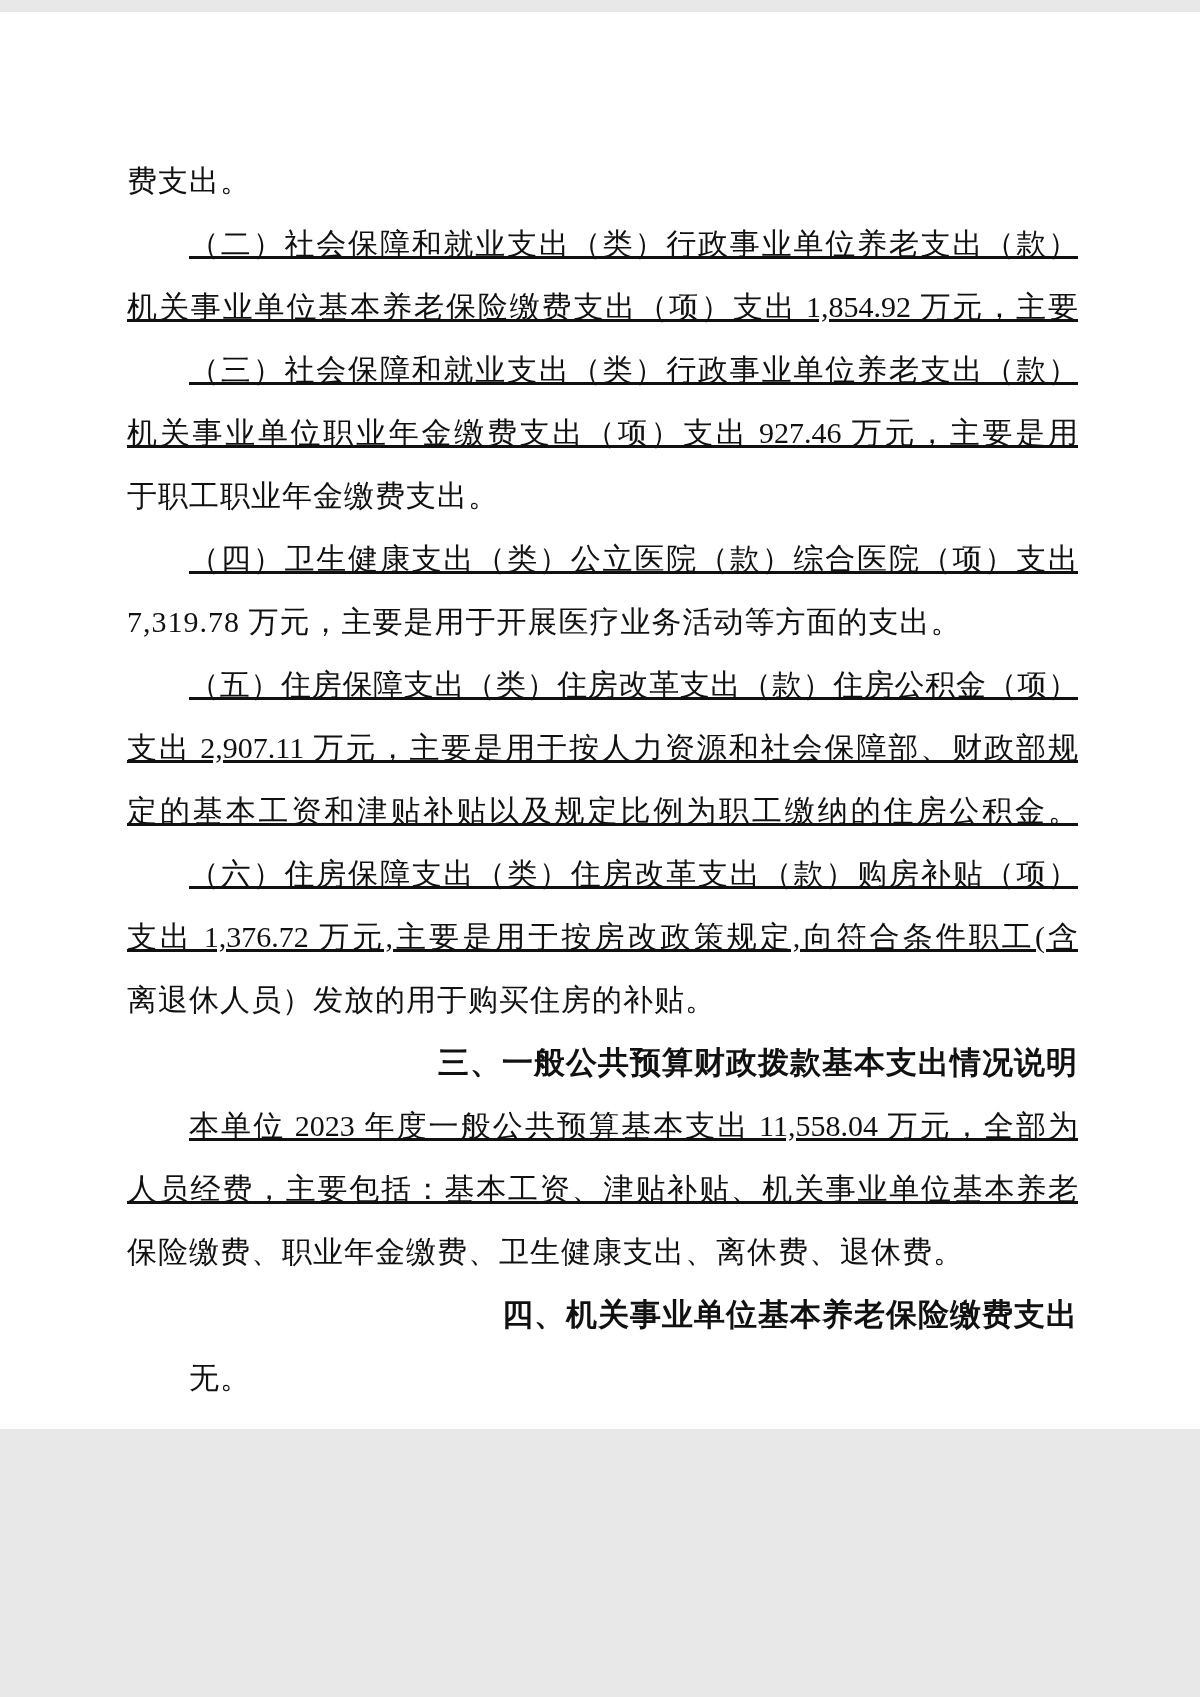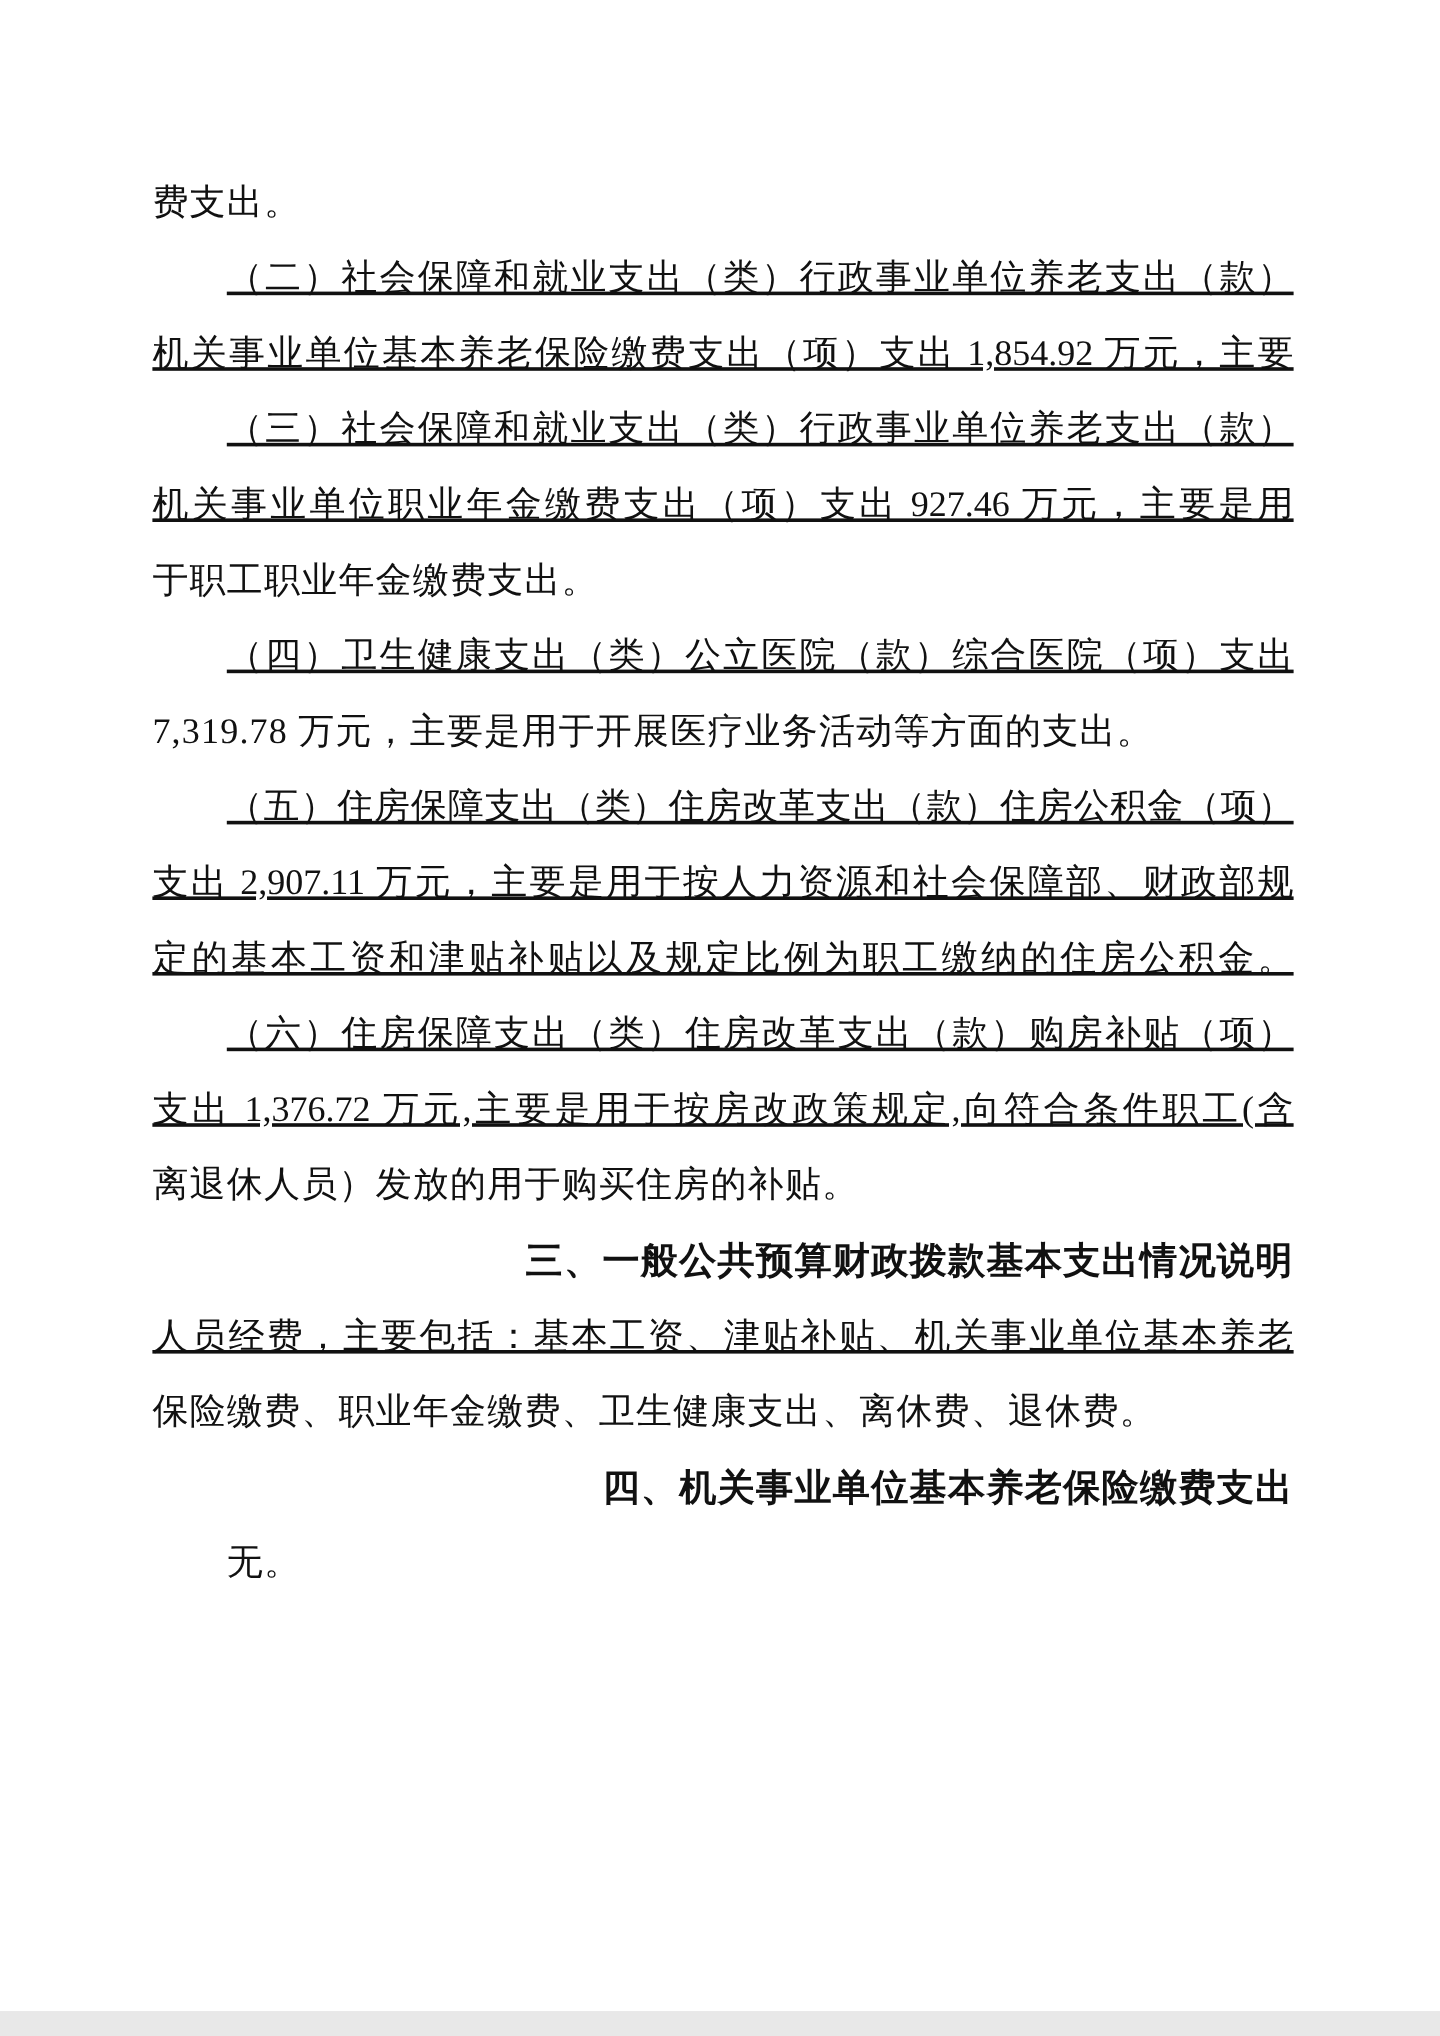--- a/index.html
+++ b/index.html
@@ -3,22 +3,22 @@
 <meta charset="utf-8">
 <style>
   html, body {
     margin: 0;
     padding: 0;
     background: #e8e8e8;
   }
   .page {
     position: relative;
     width: 1200px;
-    height: 1676px;
-    margin: 0 auto;
+    height: 1417px;
+    margin: 12px auto;
     background: #ffffff;
     overflow: hidden;
   }
   .doc-body {
     position: absolute;
     top: 137px;
     left: 127px;
     width: 951px;
     color: #111111;
   }
@@ -77,19 +77,20 @@
       <div class="line body">于职工职业年金缴费支出。</div>
       <div class="line body indent justify">（四）卫生健康支出（类）公立医院（款）综合医院（项）支出</div>
       <div class="line body">7,319.78 万元，主要是用于开展医疗业务活动等方面的支出。</div>
       <div class="line body indent justify">（五）住房保障支出（类）住房改革支出（款）住房公积金（项）</div>
       <div class="line body justify">支出 2,907.11 万元，主要是用于按人力资源和社会保障部、财政部规</div>
       <div class="line body justify">定的基本工资和津贴补贴以及规定比例为职工缴纳的住房公积金。</div>
       <div class="line body indent justify">（六）住房保障支出（类）住房改革支出（款）购房补贴（项）</div>
       <div class="line body justify">支出 1,376.72 万元,主要是用于按房改政策规定,向符合条件职工(含</div>
       <div class="line body">离退休人员）发放的用于购买住房的补贴。</div>
       <div class="line heading indent">三、一般公共预算财政拨款基本支出情况说明</div>
+      <div class="line body indent justify">本单位 2023 年度一般公共预算基本支出 11,558.04 万元，全部为</div>
       <div class="line body justify">人员经费，主要包括：基本工资、津贴补贴、机关事业单位基本养老</div>
       <div class="line body">保险缴费、职业年金缴费、卫生健康支出、离休费、退休费。</div>
       <div class="line heading indent">四、机关事业单位基本养老保险缴费支出</div>
       <div class="line body indent">无。</div>
     </div>
   <div class="footer">12</div>
 </div>
 
 </body></html>

